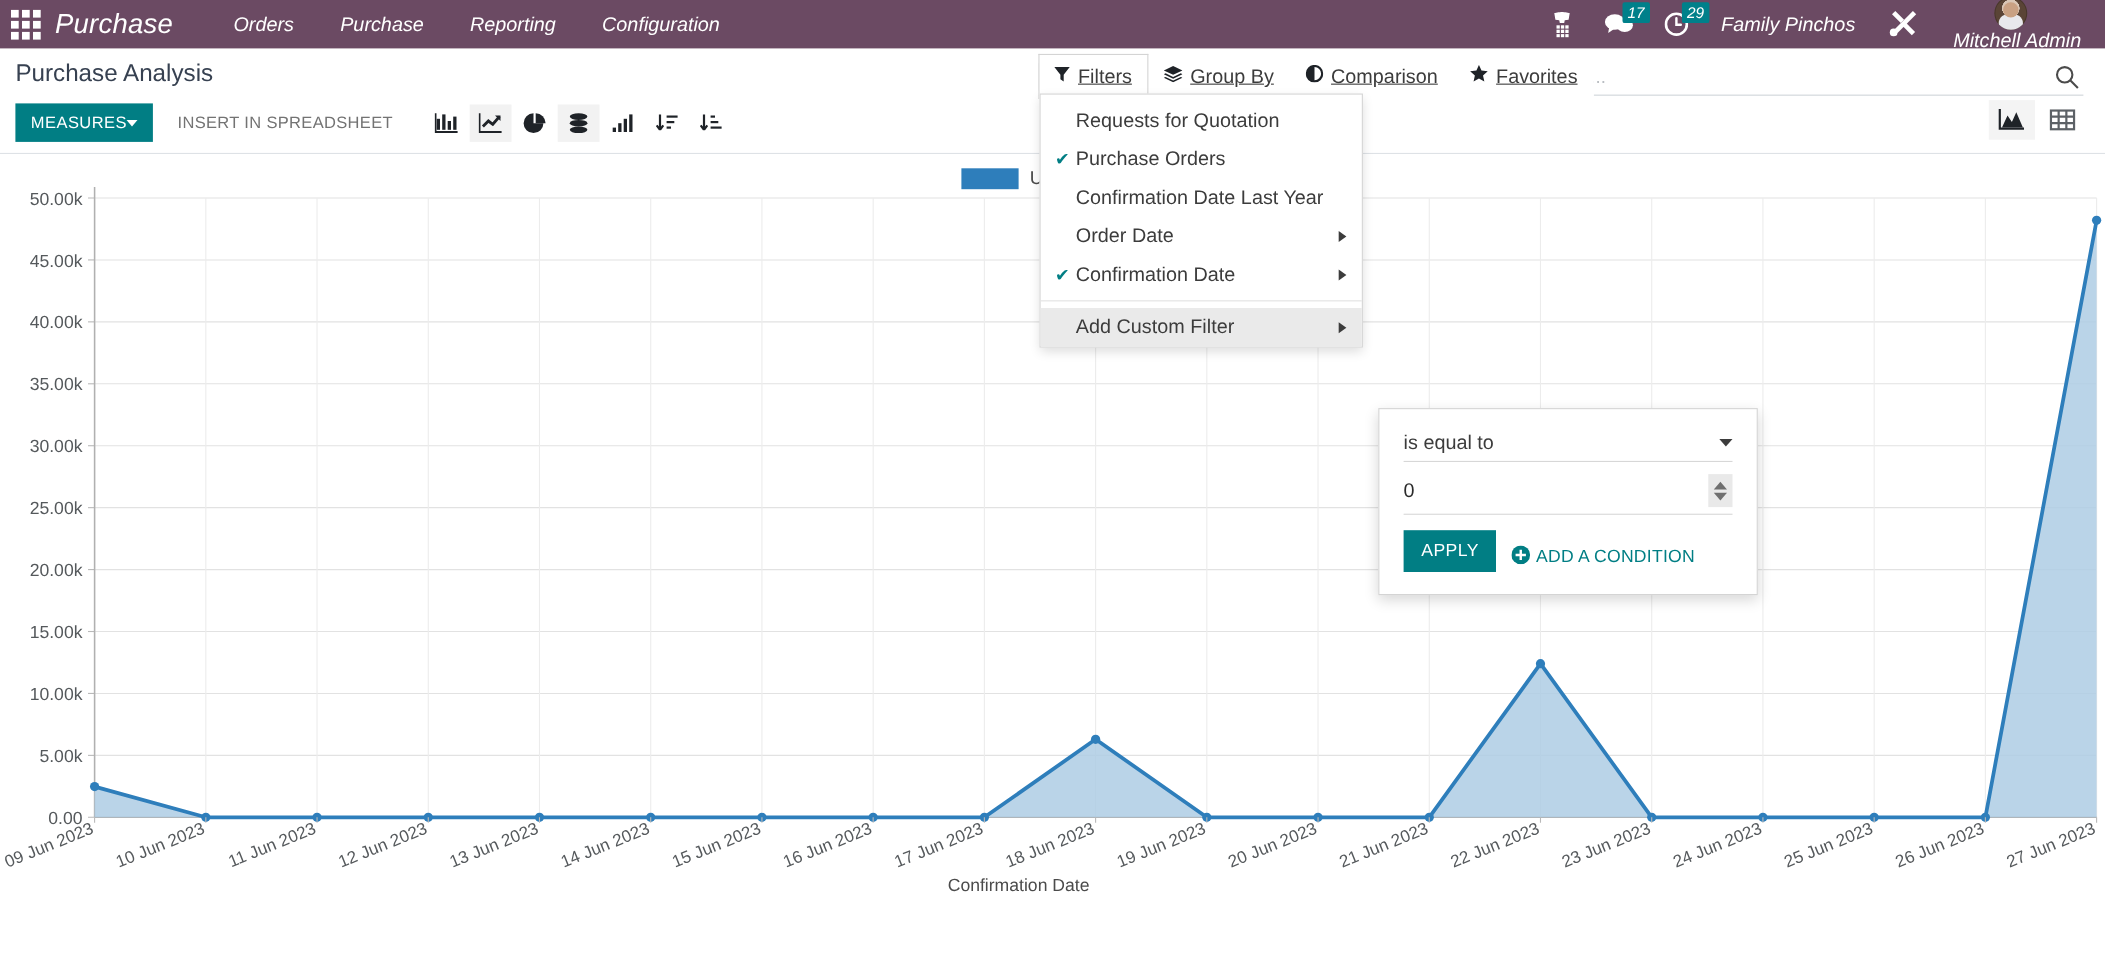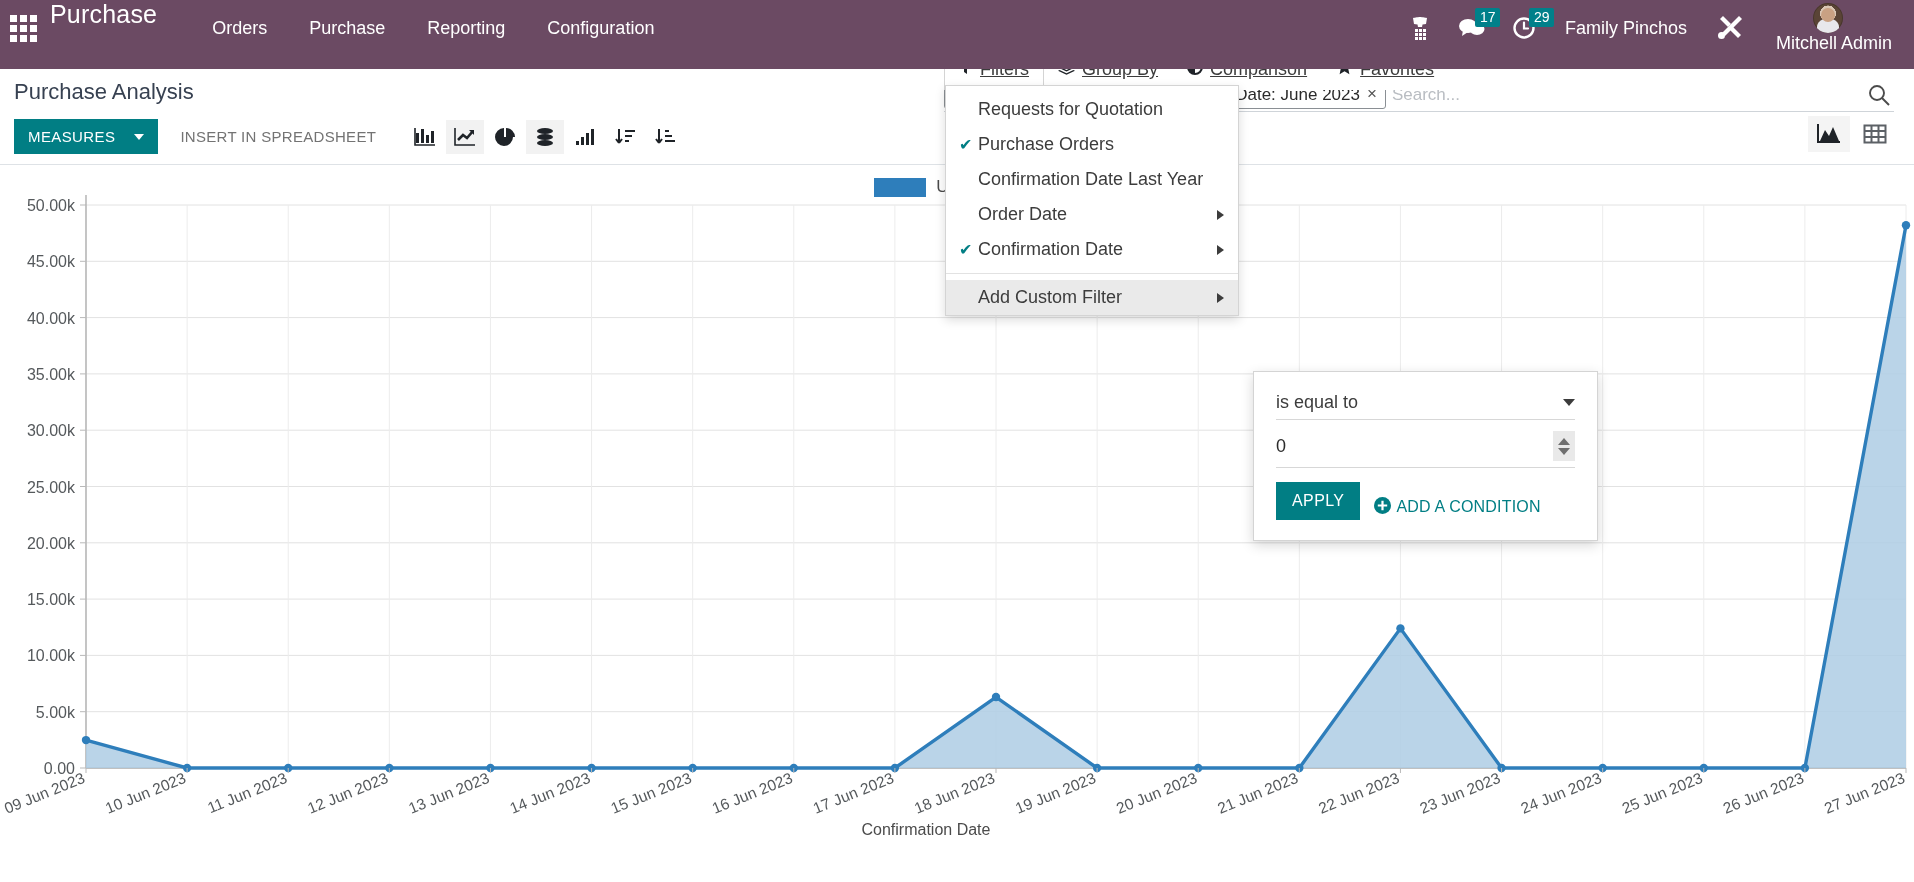--- a/index.html
+++ b/index.html
@@ -5,27 +5,28 @@
   * { box-sizing: border-box; margin: 0; padding: 0; }
   html, body {
     width: 1914px; height: 882px;
     font-family: "Liberation Sans", sans-serif;
     background: #ffffff;
     overflow: hidden;
   }
 
   
   .navbar {
-    height: 69px;
+    height: 44px;
     background: #6b4a63;
     display: flex;
-    align-items: flex-start;
+    align-items: center;
     color: #ffffff;
     position: relative;
     z-index: 60;
+    font-style: italic;
   }
   .apps-grid {
     width: 46px; height: 56px;
     display: flex; align-items: center; justify-content: center;
     cursor: pointer;
   }
   .apps-grid .g {
     display: grid;
     grid-template-columns: repeat(3, 7px);
     grid-template-rows: repeat(3, 7px);
@@ -176,21 +177,21 @@
     position: relative;
   }
   .btn-measures {
     background: #017e84;
     color: #fff;
     border: 0;
     font-size: 15px;
     letter-spacing: .4px;
     padding: 9px 14px;
     cursor: pointer;
-    display: flex; align-items: center; gap: 19px;
+    display: flex; align-items: center; gap: 0;
     font-family: "Liberation Sans", sans-serif;
   }
   .caret-down {
     width: 0; height: 0;
     border-left: 5px solid transparent;
     border-right: 5px solid transparent;
     border-top: 6px solid #fff;
   }
   .btn-insert {
     background: transparent;

